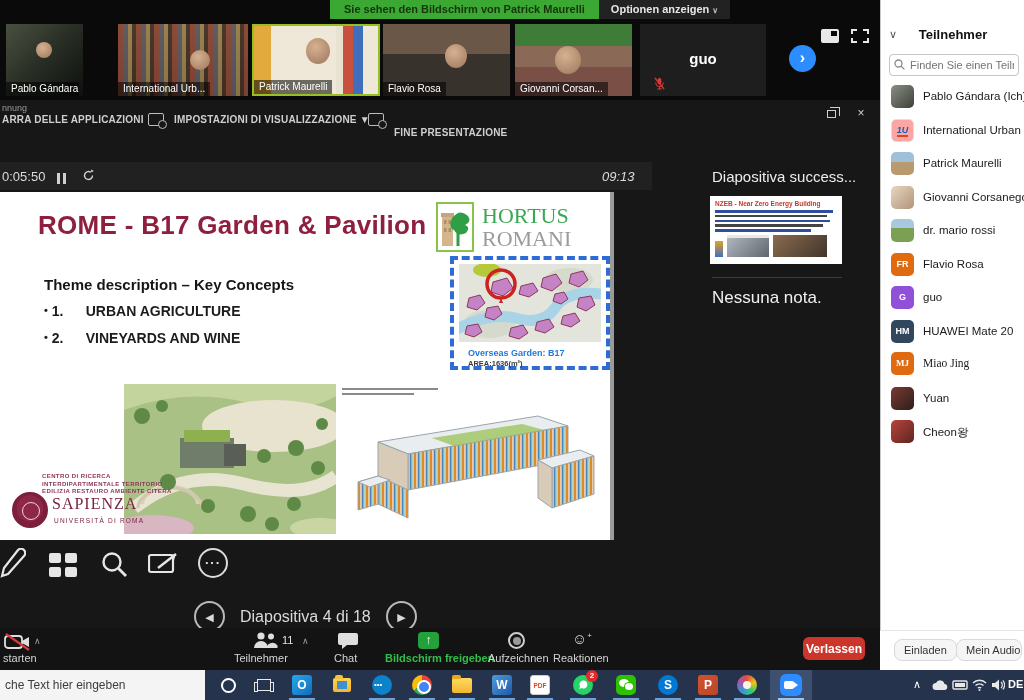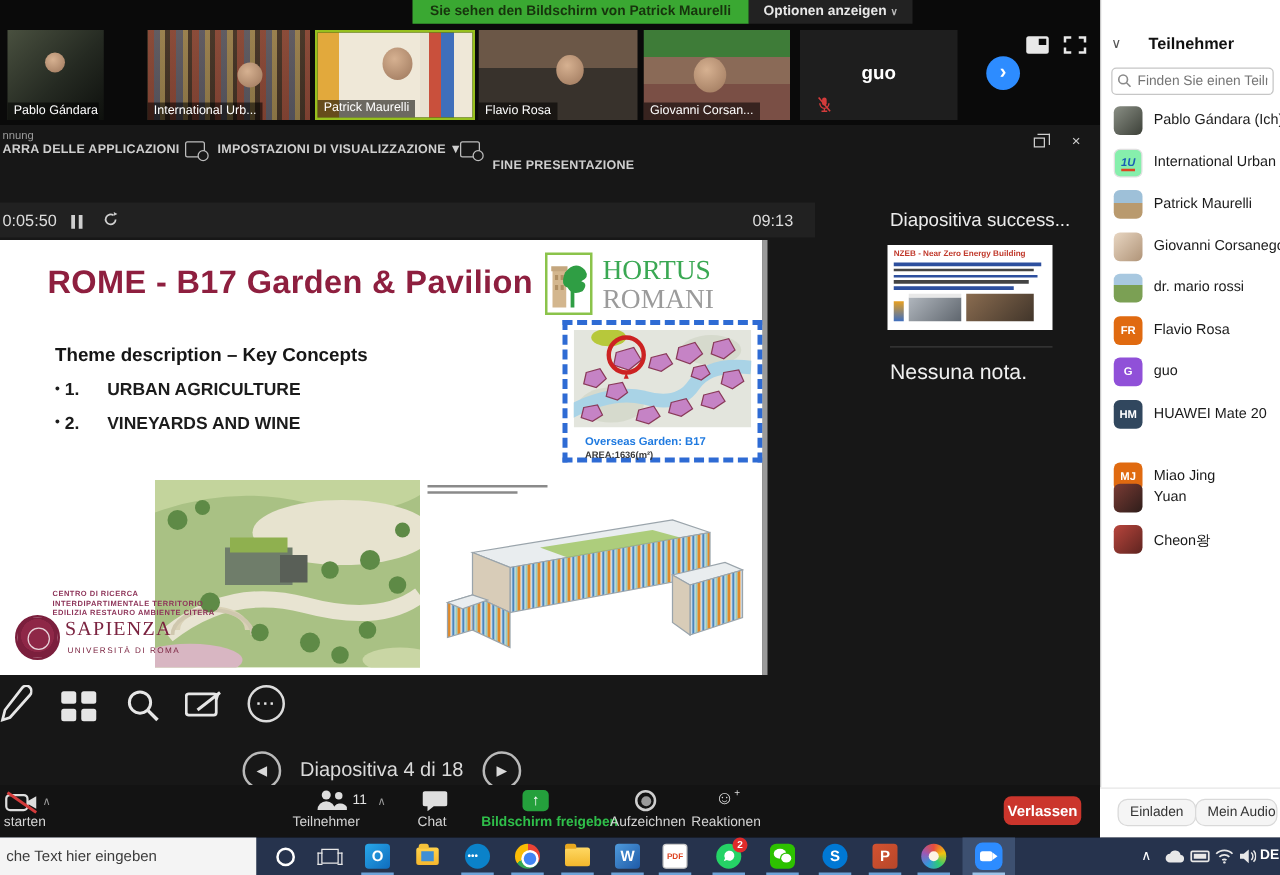--- a/index.html
+++ b/index.html
@@ -45,21 +45,21 @@
   .restore-box { position:relative; width:9px; height:8px; border:1.2px solid #cfcfcf; margin:3px auto 0; }
   .restore-box:before { content:""; position:absolute; left:2px; top:-4px; width:9px; height:8px; border:1.2px solid #cfcfcf; border-bottom:none; border-left:none; }
   .min-bar { width:9px; height:2px; background:#cfcfcf; margin:7px auto 0; }
 
   
   #timerbar { left:0; top:162px; width:652px; height:28px; background:#212121; }
   #elapsed { left:2px; top:169px; color:#dcdcdc; font-size:13px; }
   #pausebtn { left:57px; top:170px; width:12px; height:12px; cursor:pointer; }
   #pausebtn i { display:inline-block; width:3px; height:11px; background:#cfcfcf; margin-right:3px; }
   #refreshbtn { left:82px; top:169px; cursor:pointer; }
-  #clock { left:602px; top:169px; color:#dcdcdc; font-size:13px; }
+  #clock { left:602px; top:169px; color:#dcdcdc; font-size:13px;font-style:italic; }
 
   
   #slide { left:0; top:192px; width:610px; height:348px; background:#fff; }
   #slide-scroll { left:610px; top:192px; width:4px; height:348px; background:#9a9a9a; }
   .s-title { left:38px; top:18px; font-size:26px; font-weight:bold; color:#8e1f3f; letter-spacing:.3px; }
   .hortus-box { left:436px; top:10px; width:38px; height:50px; border:2px solid #8bc34a; background:#fff; }
   .hortus-txt { left:482px; top:12px; font-family:"Liberation Serif",serif; line-height:23px; font-size:22px; }
   .hortus-txt .l1 { color:#3aa853; } .hortus-txt .l2 { color:#9b9b9b; }
   .s-head { left:44px; top:84px; font-size:15px; font-weight:bold; color:#161616; }
   .s-bullet { left:44px; font-size:14px; font-weight:bold; color:#1c1c1c; }
@@ -105,21 +105,21 @@
   
   #panel { left:880px; top:0; width:144px; height:670px; background:#fff; border-left:1px solid #c9c9c9; }
   #panel .hdr-chev { left:8px; top:28px; color:#555; font-size:11px; cursor:pointer; }
   #panel .hdr { left:0; top:27px; width:144px; text-align:center; font-size:13px; font-weight:bold; color:#111; }
   #psearch { left:8px; top:54px; width:130px; height:22px; border:1px solid #c6c6c6; border-radius:4px; background:#fff; font-size:11px; color:#444; padding:2px 4px 2px 20px; outline:none; }
   .s-ico { left:13px; top:59px; }
   .prow { position:absolute; left:8px; width:136px; height:26px; cursor:pointer; }
   .av { position:absolute; left:2px; top:0; width:23px; height:23px; border-radius:5px; color:#fff; font-size:9px; font-weight:bold; text-align:center; line-height:23px; overflow:hidden; }
   .pname { position:absolute; left:34px; top:5px; font-size:11.5px; color:#1a1a1a; white-space:nowrap; }
   .av-ph0 { background:linear-gradient(135deg,#8a8f85,#3c4038); }
-  .av-logo { background:#86efac; border:1px solid #e0e0e0; color:#1a5fb4; font-style:italic; line-height:21px; }
+  .av-logo { background:#fca5a5; border:1px solid #e0e0e0; color:#1a5fb4; font-style:italic; line-height:21px; }
   .av-logo i { border-bottom:2px solid #d42; font-style:italic; }
   .av-ph2 { background:linear-gradient(180deg,#9ec0d8 0 45%,#b99a6e 45%); }
   .av-ph3 { background:linear-gradient(135deg,#e8d6c2,#b09478); }
   .av-ph4 { background:linear-gradient(180deg,#a8c8e0 0 40%,#7ba054 40%); }
   .av-ph9 { background:linear-gradient(135deg,#7a3b34,#2e1d1a); }
   .av-ph10 { background:linear-gradient(135deg,#b8453c,#5e2420); }
   #pfooter { left:880px; top:630px; width:144px; height:40px; background:#fff; border-top:1px solid #e6e6e6; }
   .pbtn { position:absolute; top:8px; height:22px; background:#f5f5f5; border:1px solid #d9d9d9; border-radius:8px; font-size:11px; color:#333; padding:0 9px; cursor:pointer; white-space:nowrap; overflow:hidden; }
 
   
@@ -458,21 +458,21 @@
       <span class="pname">Flavio Rosa</span>
     </div>
   <div class="prow" style="top: 286px;">
       <span class="av" style="background: rgb(144, 80, 216);">G</span>
       <span class="pname">guo</span>
     </div>
   <div class="prow" style="top: 319.5px;">
       <span class="av" style="background: rgb(49, 71, 94);">HM</span>
       <span class="pname">HUAWEI Mate 20</span>
     </div>
-  <div class="prow" style="top: 370px;">
+  <div class="prow" style="top: 352px; font-family: Liberation Serif, serif;">
       <span class="av" style="background: rgb(224, 106, 16);">MJ</span>
       <span class="pname">Miao Jing</span>
     </div>
   <div class="prow" style="top: 386.5px;">
       <span class="av av-ph9"></span>
       <span class="pname">Yuan</span>
     </div>
   <div class="prow" style="top: 420px;">
       <span class="av av-ph10"></span>
       <span class="pname">Cheon왕</span>

